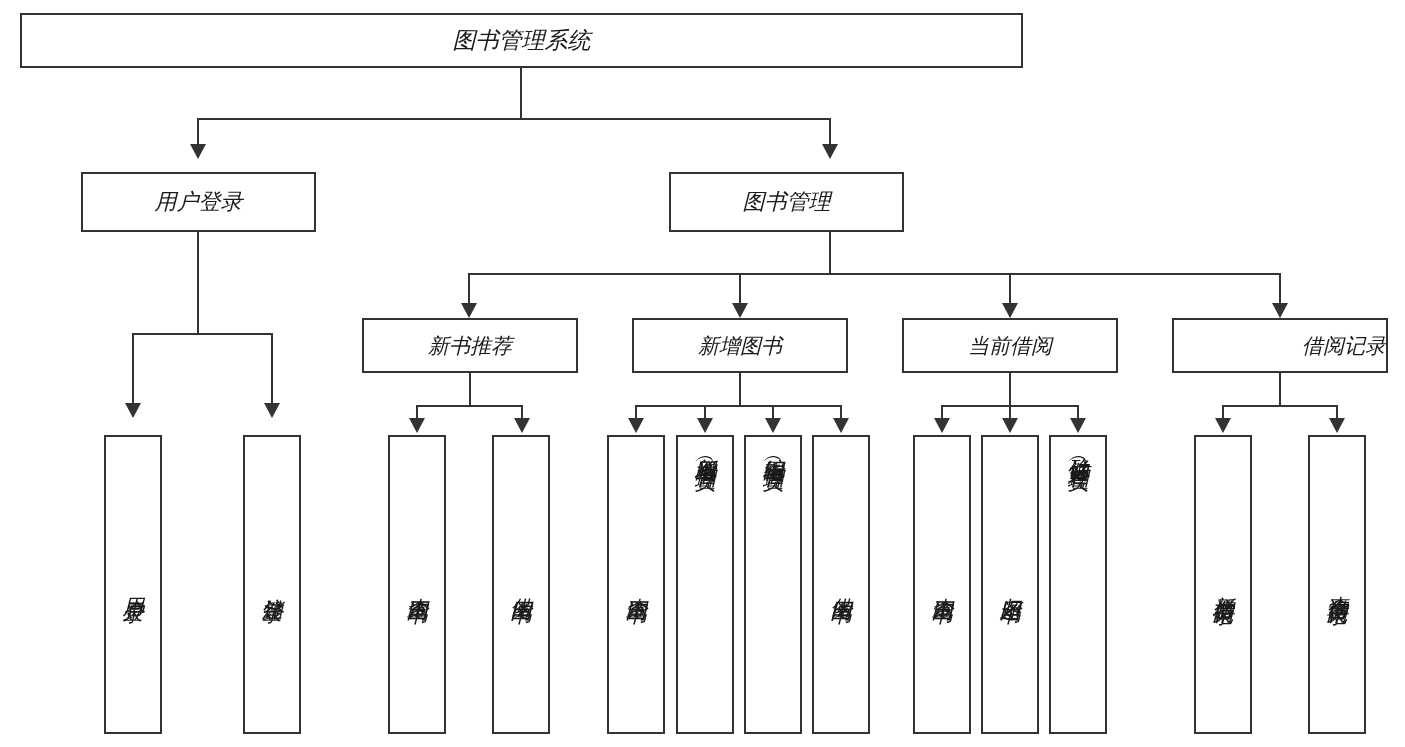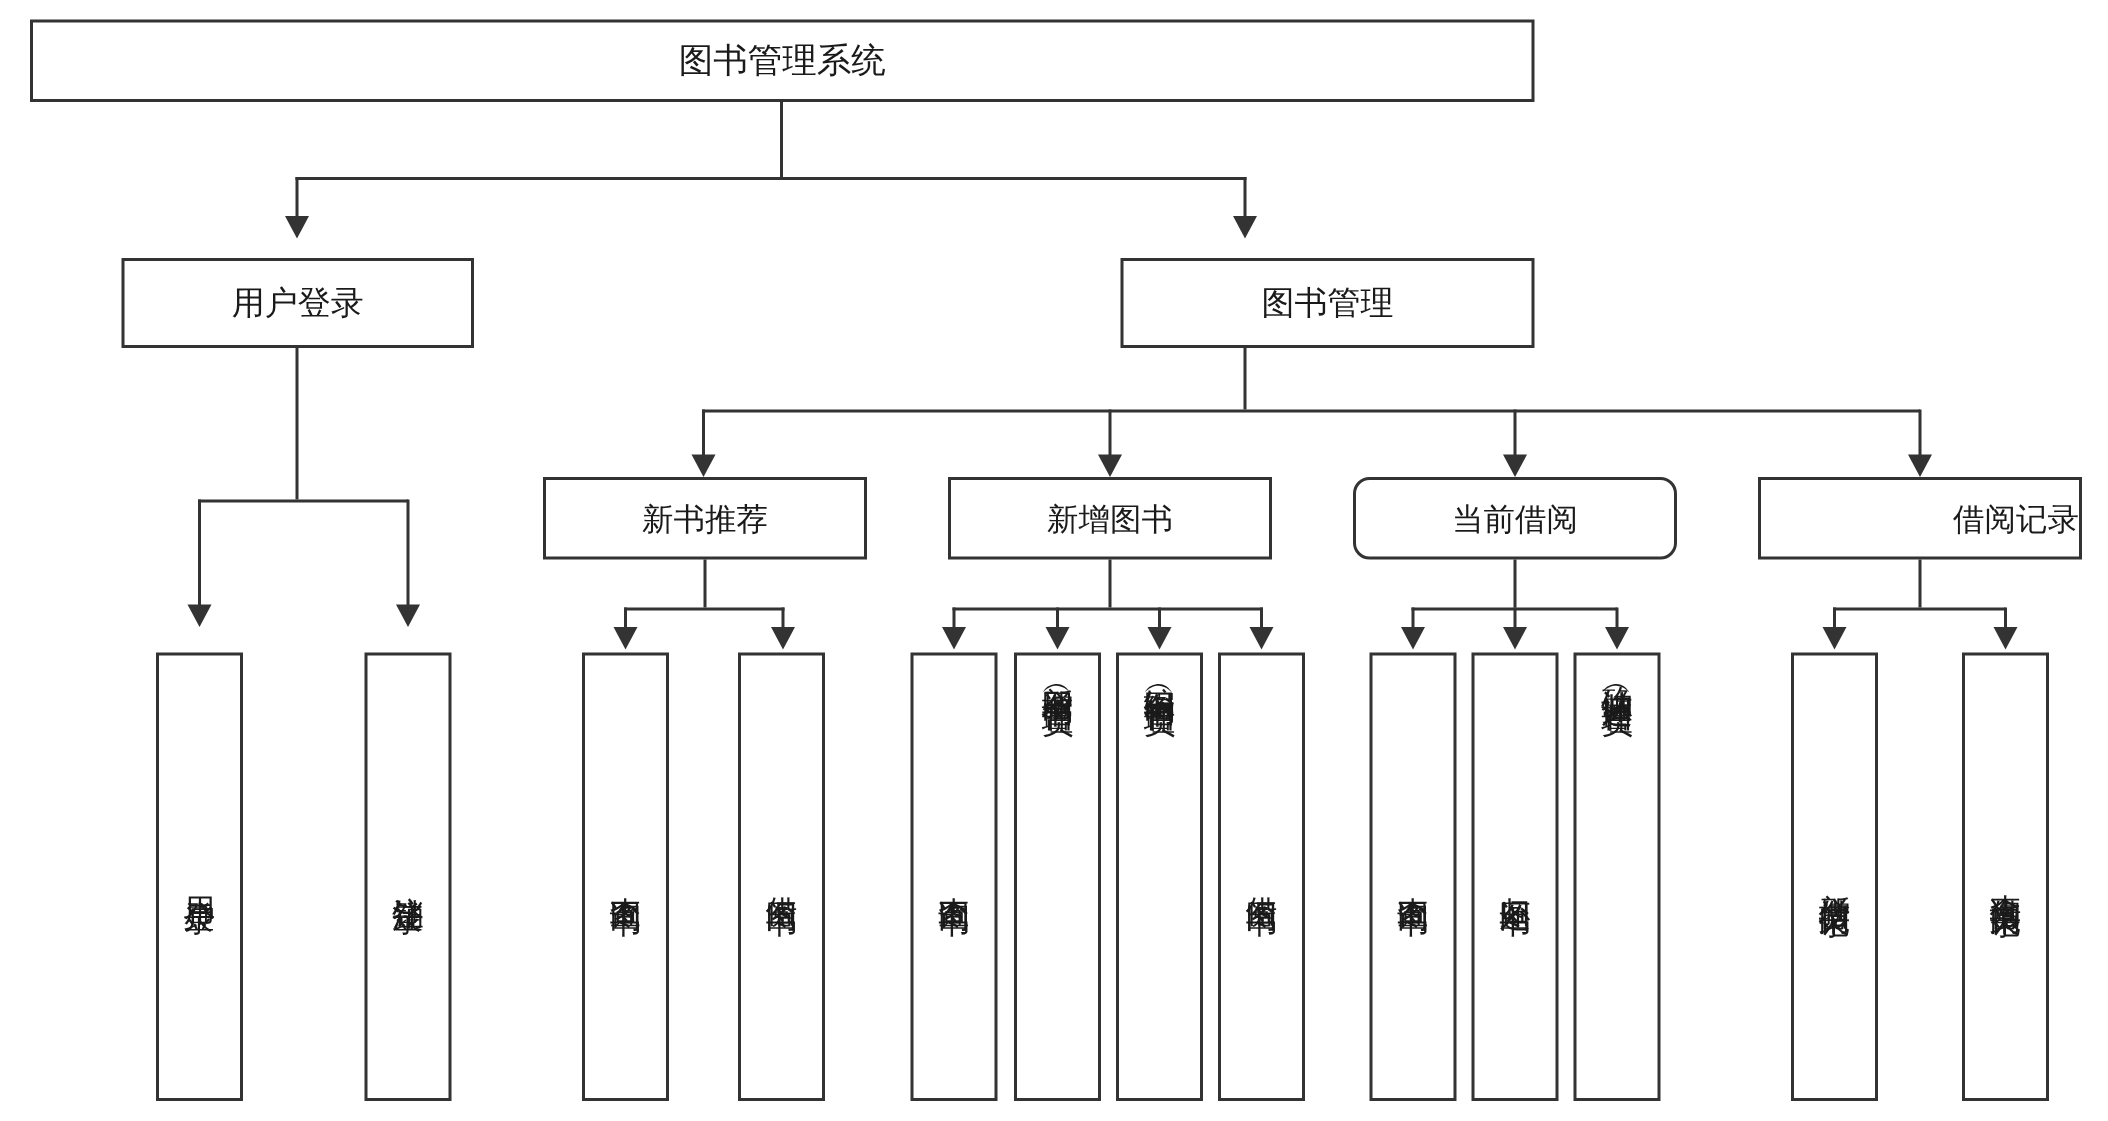--- a/index.html
+++ b/index.html
@@ -10,20 +10,21 @@
   }
   body {
     font-family: "DejaVu Sans", "Liberation Sans", sans-serif;
   }
   #canvas {
     position: relative;
     width: 1405px;
     height: 747px;
     background: #ffffff;
     overflow: hidden;
+    font-style: italic;
   }
 
   
   .node {
     position: absolute;
     box-sizing: border-box;
     background: #ffffff;
     border: 2px solid #333333;
     display: flex;
     align-items: center;
@@ -99,21 +100,21 @@
   <div class="ln v" style="left:197px; top:118px; height:28px;"></div>
   <div class="arrow" style="left:190px; top:144px;"></div>
 
   <div class="ln v" style="left:829px; top:118px; height:28px;"></div>
   <div class="arrow" style="left:822px; top:144px;"></div>
 
   <div class="node lvl2" style="left:81px; top:172px; width:235px; height:60px;">
     <span>用户登录</span>
   </div>
 
-  <div class="node lvl2" style="left:747px; top:172px; width:276px; height:60px;">
+  <div class="node lvl2" style="left:669px; top:172px; width:235px; height:60px;">
     <span>图书管理</span>
   </div>
 
   <div class="ln v" style="left:197px; top:232px; height:101px;"></div>
   <div class="ln h" style="left:132px; top:333px; width:140px;"></div>
   <div class="ln v" style="left:132px; top:333px; height:72px;"></div>
   <div class="arrow" style="left:125px; top:403px;"></div>
   <div class="ln v" style="left:271px; top:333px; height:72px;"></div>
   <div class="arrow" style="left:264px; top:403px;"></div>
 
@@ -131,21 +132,21 @@
 
   <div class="ln v" style="left:1279px; top:273px; height:32px;"></div>
   <div class="arrow" style="left:1272px; top:303px;"></div>
 
   <div class="node lvl3" style="left:362px; top:318px; width:216px; height:55px;">
     <span>新书推荐</span>
   </div>
   <div class="node lvl3" style="left:632px; top:318px; width:216px; height:55px;">
     <span>新增图书</span>
   </div>
-  <div class="node lvl3" style="left:902px; top:318px; width:216px; height:55px;border-radius:11px;">
+  <div class="node lvl3" style="left:902px; top:318px; width:216px; height:55px;">
     <span>当前借阅</span>
   </div>
   <div class="node lvl3" style="left:1172px; top:318px; width:216px; height:55px;justify-content:flex-end;">
     <span>借阅记录</span>
   </div>
 
   <div class="ln v" style="left:469px; top:373px; height:32px;"></div>
   <div class="ln h" style="left:416px; top:405px; width:107px;"></div>
   <div class="ln v" style="left:416px; top:405px; height:14px;"></div>
   <div class="arrow" style="left:409px; top:418px;"></div>

